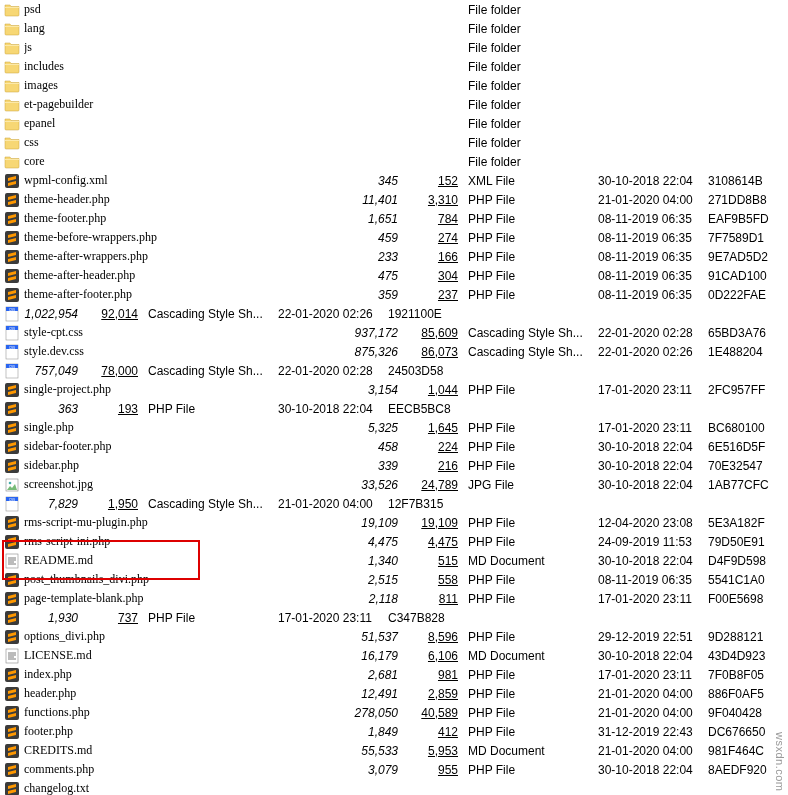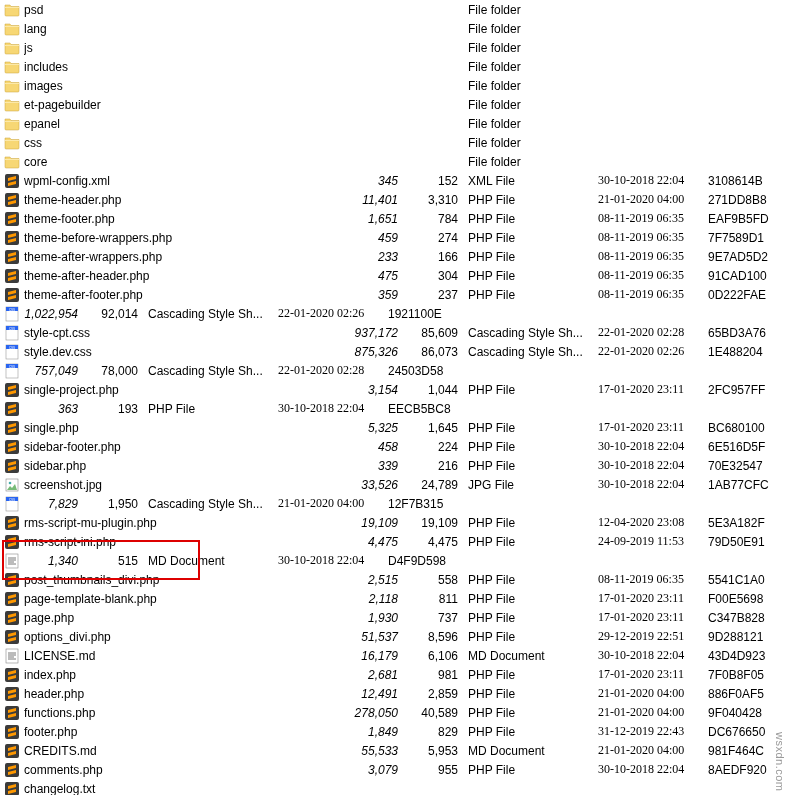--- a/index.html
+++ b/index.html
@@ -23,25 +23,25 @@
     }
     .icon {
       width: 16px;
       height: 16px;
       margin-right: 4px;
       flex-shrink: 0;
       display: inline-flex;
       align-items: center;
       justify-content: center;
     }
-    .name { width: 320px; overflow: hidden; text-overflow: ellipsis; }
+    .name { width: 320px; overflow: hidden; text-overflow: ellipsis; font-family: Liberation Serif, serif; }
     .size { width: 60px; text-align: right; padding-right: 6px; font-style: italic; }
-    .packed { width: 60px; text-align: right; padding-right: 6px; }
+    .packed { width: 60px; text-align: right; padding-right: 6px; text-decoration: underline; }
     .type { width: 130px; overflow: hidden; text-overflow: ellipsis; padding-left: 4px;}
-    .modified { width: 110px; padding-left: 4px; font-family: Liberation Serif, serif;}
+    .modified { width: 110px; padding-left: 4px;}
     .hash { flex: 1; padding-left: 4px; overflow: hidden;}
     .highlight-box {
       border: 2px solid #d00;
       position: absolute;
       pointer-events: none;
     }
     .watermark {
       position: absolute;
       right: 2px;
       bottom: 6px;
@@ -465,20 +465,21 @@
         <span class="modified">24-09-2019 11:53</span>
         <span class="hash">79D50E91</span>
       </div>
       <div class="row">
         <span class="icon">
           <svg width="16" height="16" viewBox="0 0 16 16">
             <rect x="2" y="1" width="12" height="14" fill="#fff" stroke="#888" stroke-width="0.6"></rect>
             <path stroke="#555" stroke-width="0.8" d="M4 5h8M4 7h8M4 9h6M4 11h8"></path>
           </svg>
         </span>
+        <span class="name">README.md</span>
         <span class="size">1,340</span>
         <span class="packed">515</span>
         <span class="type">MD Document</span>
         <span class="modified">30-10-2018 22:04</span>
         <span class="hash">D4F9D598</span>
       </div>
       <div class="row">
         <span class="icon">
           <svg width="16" height="16" viewBox="0 0 16 16">
             <rect x="1" y="1" width="14" height="14" rx="2" fill="#3b3b3b"></rect>
@@ -506,21 +507,20 @@
         <span class="modified">17-01-2020 23:11</span>
         <span class="hash">F00E5698</span>
       </div>
       <div class="row">
         <span class="icon">
           <svg width="16" height="16" viewBox="0 0 16 16">
             <rect x="1" y="1" width="14" height="14" rx="2" fill="#3b3b3b"></rect>
             <path fill="#ff9800" d="M4 10l8-2v3l-8 2zM4 5l8-2v3l-8 2z"></path>
           </svg>
         </span>
-        <span class="name">page.php</span>
         <span class="size">1,930</span>
         <span class="packed">737</span>
         <span class="type">PHP File</span>
         <span class="modified">17-01-2020 23:11</span>
         <span class="hash">C347B828</span>
       </div>
       <div class="row">
         <span class="icon">
           <svg width="16" height="16" viewBox="0 0 16 16">
             <rect x="1" y="1" width="14" height="14" rx="2" fill="#3b3b3b"></rect>
@@ -592,21 +592,21 @@
       </div>
       <div class="row">
         <span class="icon">
           <svg width="16" height="16" viewBox="0 0 16 16">
             <rect x="1" y="1" width="14" height="14" rx="2" fill="#3b3b3b"></rect>
             <path fill="#ff9800" d="M4 10l8-2v3l-8 2zM4 5l8-2v3l-8 2z"></path>
           </svg>
         </span>
         <span class="name">footer.php</span>
         <span class="size">1,849</span>
-        <span class="packed">829</span>
+        <span class="packed">412</span>
         <span class="type">PHP File</span>
         <span class="modified">31-12-2019 22:43</span>
         <span class="hash">DC676650</span>
       </div>
       <div class="row">
         <span class="icon">
           <svg width="16" height="16" viewBox="0 0 16 16">
             <rect x="1" y="1" width="14" height="14" rx="2" fill="#3b3b3b"></rect>
             <path fill="#ff9800" d="M4 10l8-2v3l-8 2zM4 5l8-2v3l-8 2z"></path>
           </svg>

